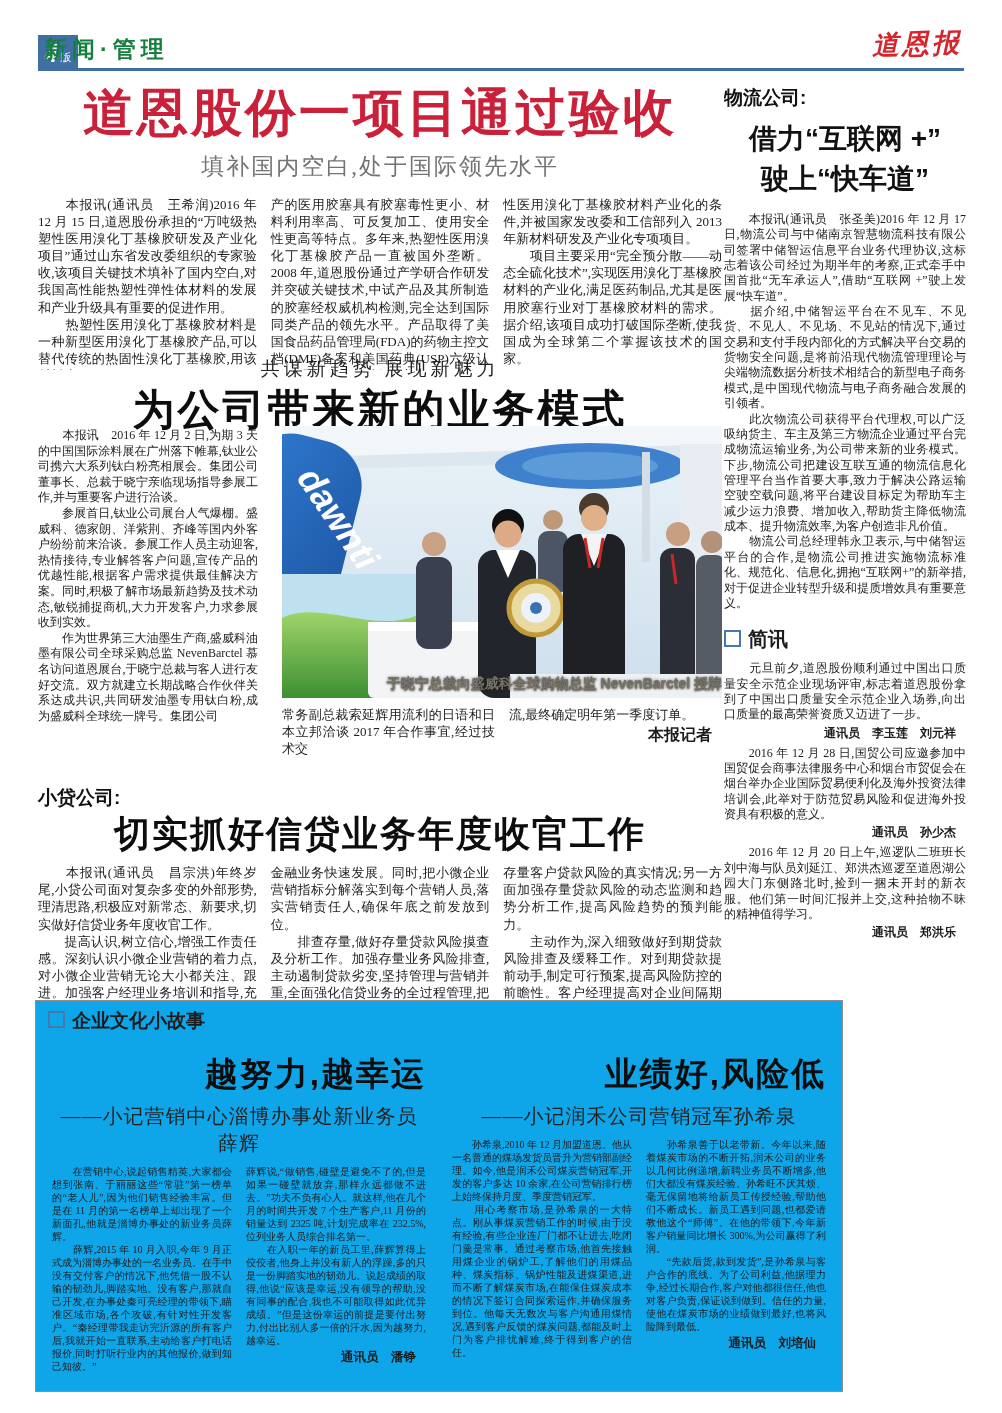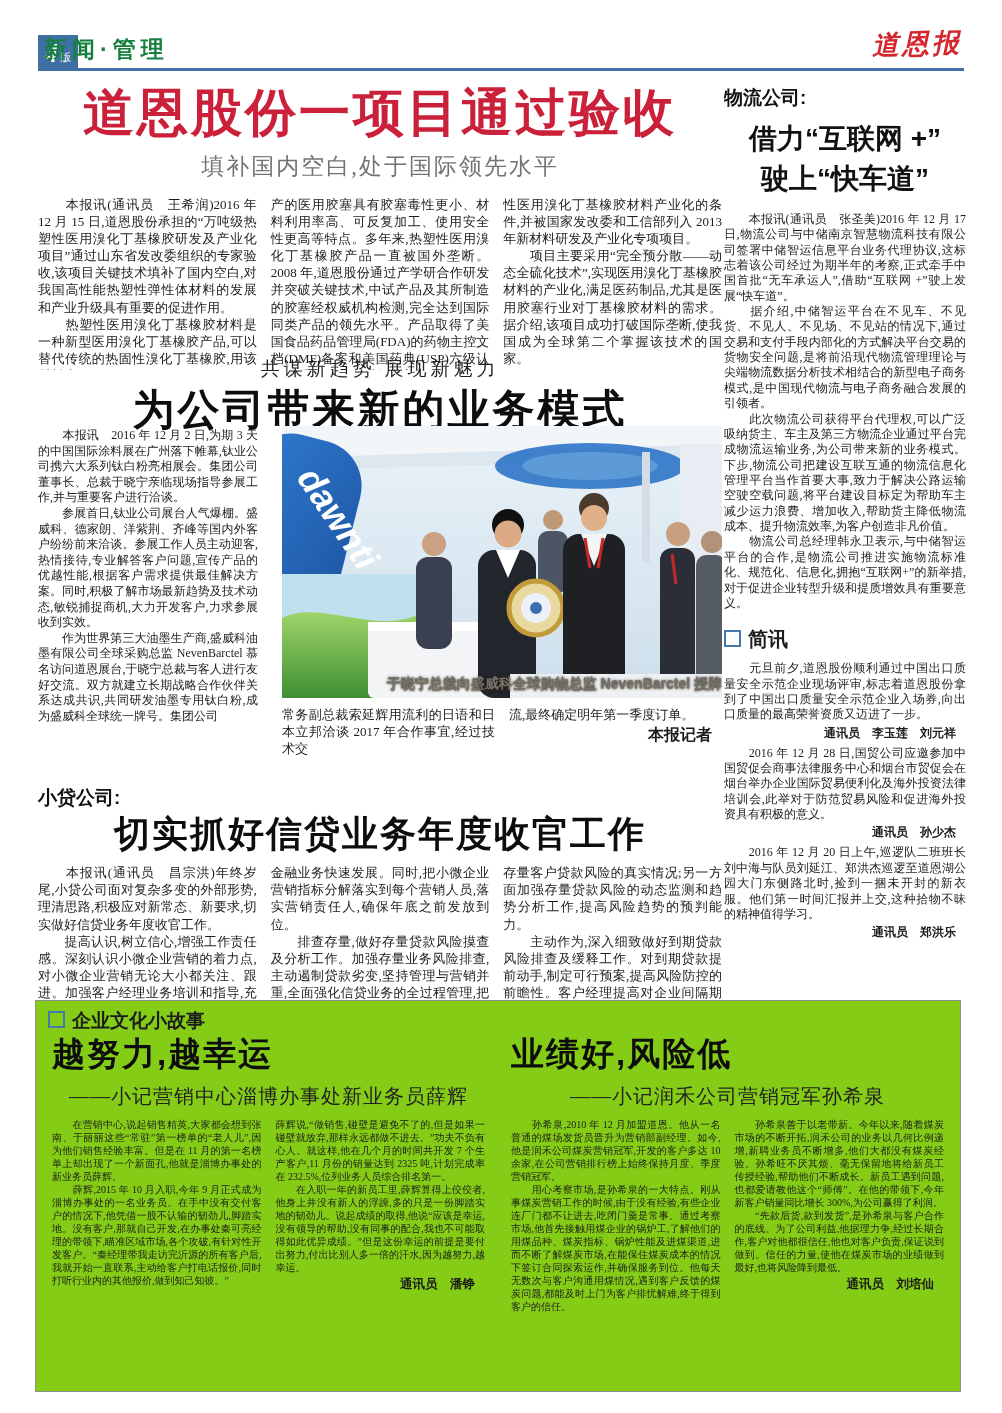--- a/index.html
+++ b/index.html
@@ -50,26 +50,26 @@
   .ti-caption{position:absolute;right:0;bottom:6px;font:bold 14px/1.2 "Liberation Sans","DejaVu Sans",sans-serif;
               color:#737373;text-shadow:0 1px 2px rgba(50,35,0,.85),0 0 3px rgba(50,35,0,.6);}
   .ti-below{left:244px;top:350px;width:440px;}
   .ti-below .jtext{font-size:13px;line-height:1.32;}
   
   .art-credit{left:38px;top:760px;width:684px;margin-top:26px;}
   .art-credit .headline{text-align:center;font:bold 36px/1.15 "Liberation Sans","DejaVu Sans",sans-serif;
                         color:#0d0d0d;letter-spacing:2px;margin-top:2px;}
   .art-credit .cols{margin-top:10px;height:174px;overflow:hidden;}
   
-  .culture{left:35px;top:1000px;width:926px;height:392px;border:1px solid #8f8f8f;background:#84cc16;box-sizing:border-box;}
+  .culture{left:35px;top:1000px;width:808px;height:392px;border:1px solid #8f8f8f;background:#0ea5e9;box-sizing:border-box;}
   .culture .ctitle{font:bold 19px/1.2 "Liberation Sans","DejaVu Sans",sans-serif;margin:9px 0 0 12px;}
   .stories{display:flex;gap:26px;padding:2px 16px 0;}
   .story{flex:1;min-width:0;}
-  .story .headline{text-align:left;font:bold 33px/1.15 "Liberation Sans","DejaVu Sans",sans-serif;
-                   color:#0d0d0d;letter-spacing:2px;margin-top:0;}
+  .story .headline{text-align:right;font:bold 33px/1.15 "Liberation Sans","DejaVu Sans",sans-serif;
+                   color:#0d0d0d;letter-spacing:2px;margin-top:20px;}
   .story .subtitle{text-align:center;font-size:20px;letter-spacing:1px;margin:10px 0 8px;color:#222;}
   .story .cols{height:272px;overflow:hidden;}
   .story .jtext{font-size:10px;line-height:1.3;}
   .story .byline{font-size:12.5px;}
 </style>
 </head>
 <body>
 
 <div class="page">
 

